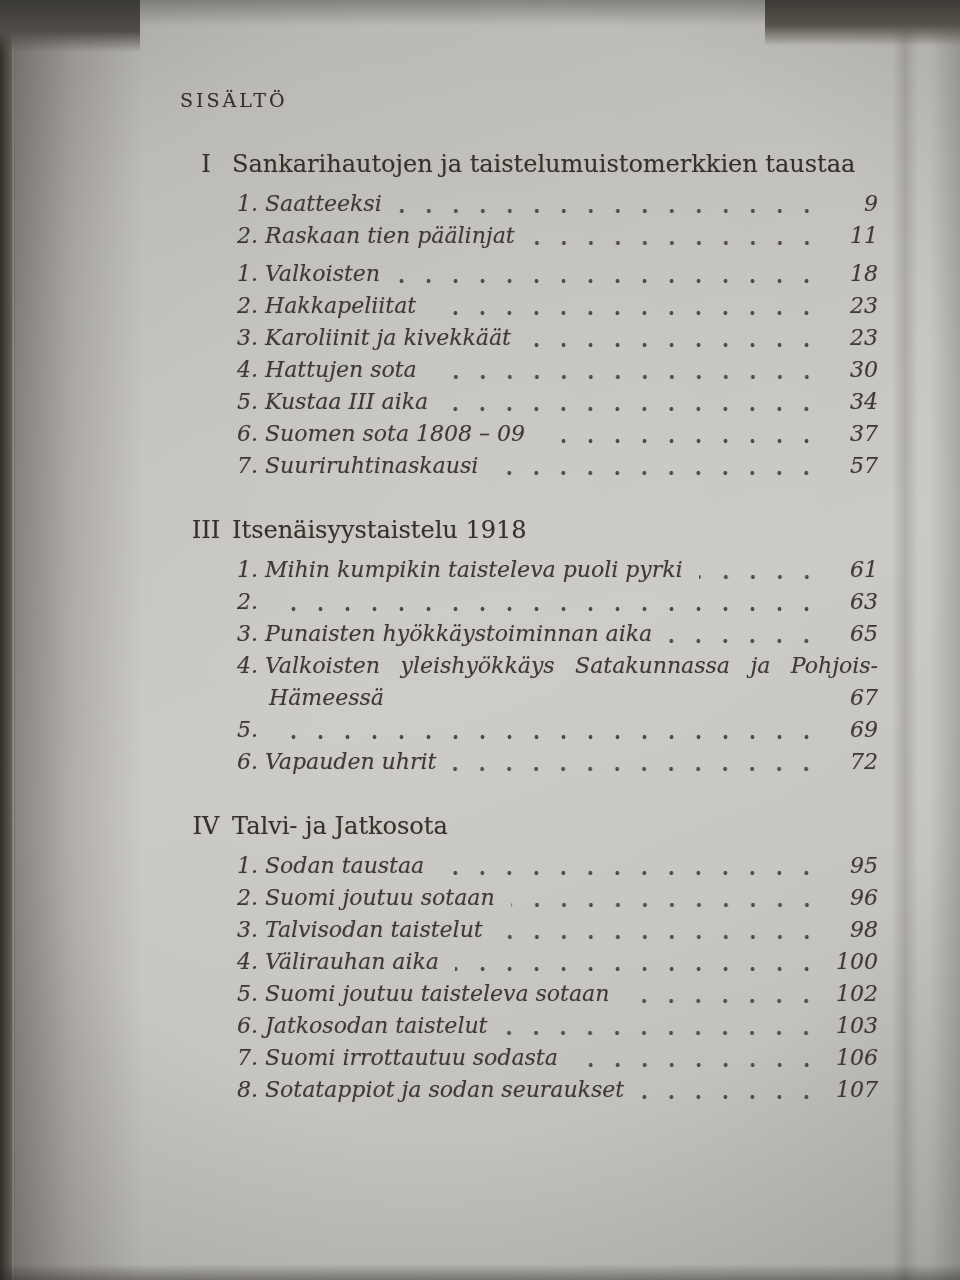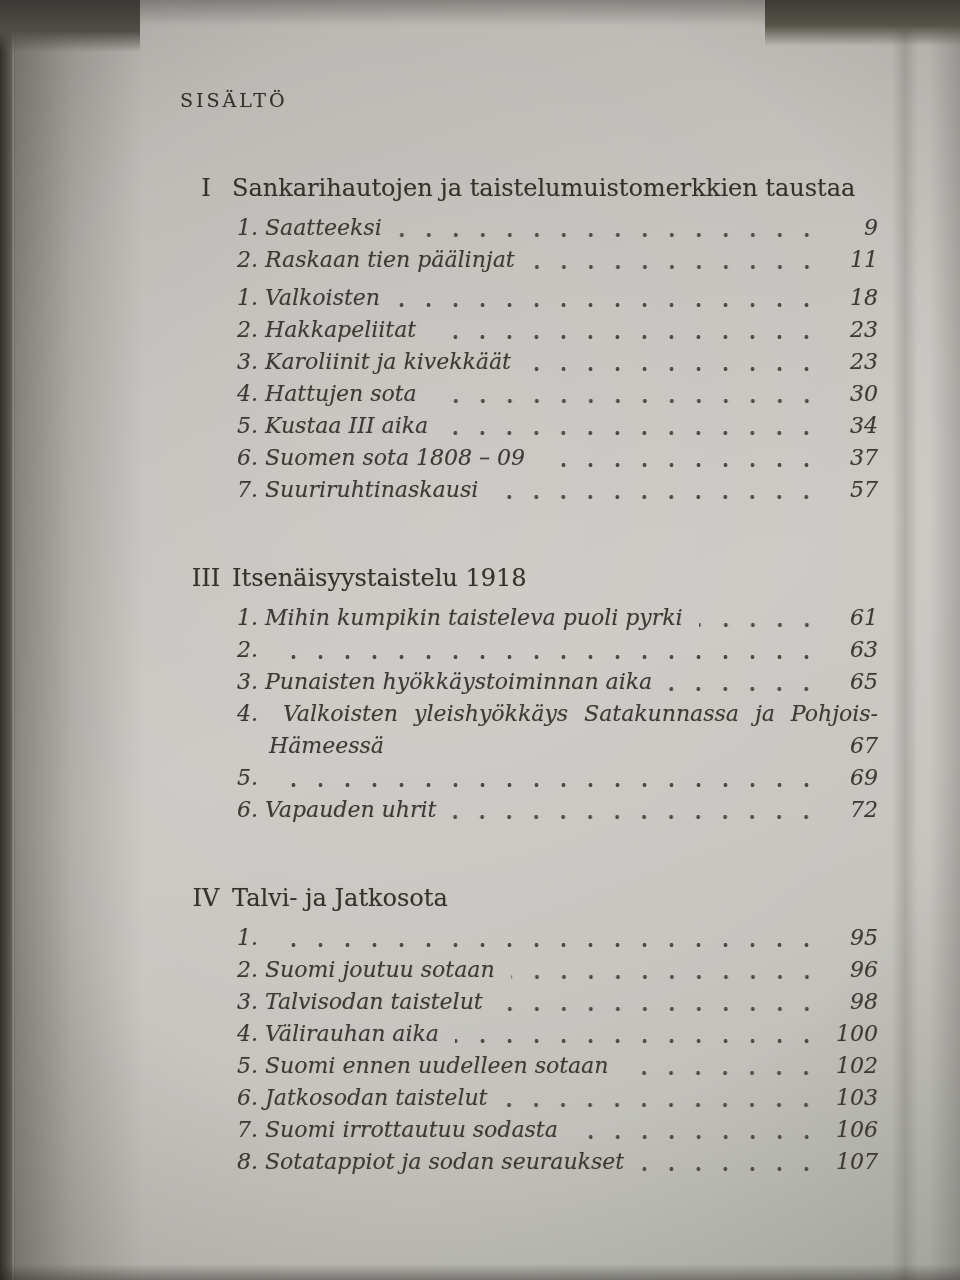--- a/index.html
+++ b/index.html
@@ -66,21 +66,21 @@
     color:#35312a; line-height:32px;
   }
   .sec { margin-top:0; }
   .sec-head {
     display:flex; align-items:baseline;
     font-size:24px; line-height:36px; color:#36322b;
     margin-top:30px;
   }
   .sec:first-of-type .sec-head { margin-top:70px; }
   .numeral { width:52px; text-align:center; flex:none; }
-  .sec-title { flex:1;margin-top:24px; }
+  .sec-title { flex:1; }
   .entries { margin-top:6px; }
   .entry {
     display:flex; align-items:baseline;
     margin-left:57px;
     font-style:italic;
     font-size:22px; line-height:32px;
   }
   .enum { width:28px; flex:none; }
   .etitle { flex:none; white-space:nowrap; }
   .leader {
@@ -89,21 +89,21 @@
     background-image: radial-gradient(circle, #4d4a44 1.7px, rgba(77,74,68,0) 2.2px);
     background-size: 27px 6px;
     background-repeat: repeat-x;
     background-position: right center;
   }
   .spacer { flex:1; }
   .epage { width:46px; flex:none; text-align:right; font-style:italic; }
   
   .entry-wrap { margin-left:57px; font-style:italic; font-size:22px; line-height:32px; }
   .wrap-line1 { display:flex; align-items:baseline; }
-  .wrap-title { flex:1; text-align:justify; text-align-last:justify;margin-left:18px; }
+  .wrap-title { flex:1; text-align:justify; text-align-last:justify; }
   .wrap-line2 { display:flex; align-items:baseline; }
   .wrap-title2 { margin-left:32px; flex:none; }
 </style>
 </head>
 <body>
 
 <div class="photo">
   <div class="vignette"></div>
   <div class="edge-left"></div>
   <div class="gutter-shadow"></div>
@@ -234,20 +234,21 @@
     </div>
 
     <div class="sec">
       <div class="sec-head">
         <span class="numeral">IV</span>
         <span class="sec-title">Talvi- ja Jatkosota</span>
       </div>
       <div class="entries">
         <div class="entry">
           <span class="enum">1.</span>
+          <span class="etitle">Sodan taustaa</span>
           <span class="leader"></span>
           <span class="epage">95</span>
         </div>
         <div class="entry">
           <span class="enum">2.</span>
           <span class="etitle">Suomi joutuu sotaan</span>
           <span class="leader"></span>
           <span class="epage">96</span>
         </div>
         <div class="entry">
@@ -257,21 +258,21 @@
           <span class="epage">98</span>
         </div>
         <div class="entry">
           <span class="enum">4.</span>
           <span class="etitle">Välirauhan aika</span>
           <span class="leader"></span>
           <span class="epage">100</span>
         </div>
         <div class="entry">
           <span class="enum">5.</span>
-          <span class="etitle">Suomi ennen uudelleen sotaan</span>
+          <span class="etitle">Suomi joutuu taisteleva sotaan</span>
           <span class="leader"></span>
           <span class="epage">102</span>
         </div>
         <div class="entry">
           <span class="enum">6.</span>
           <span class="etitle">Jatkosodan taistelut</span>
           <span class="leader"></span>
           <span class="epage">103</span>
         </div>
         <div class="entry">

